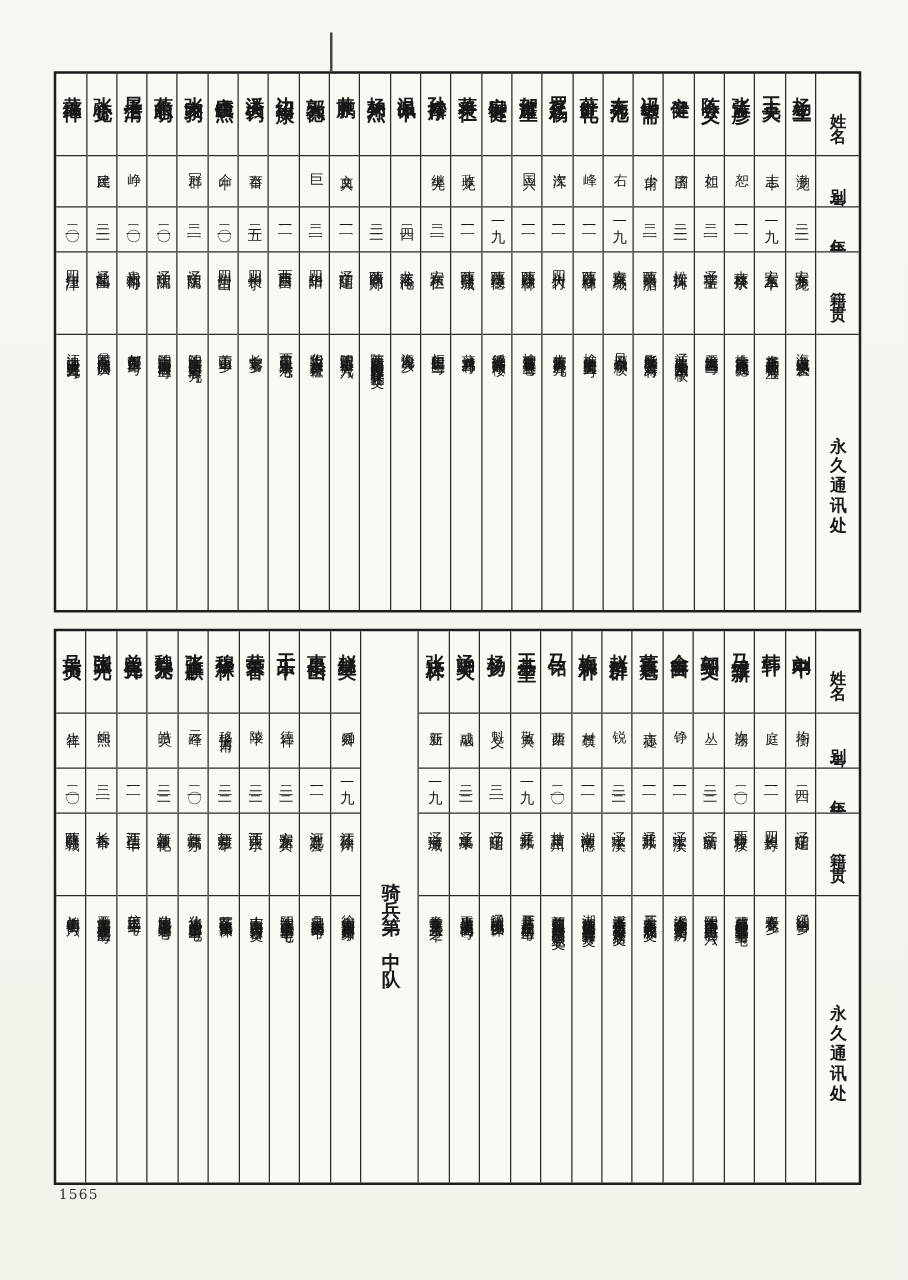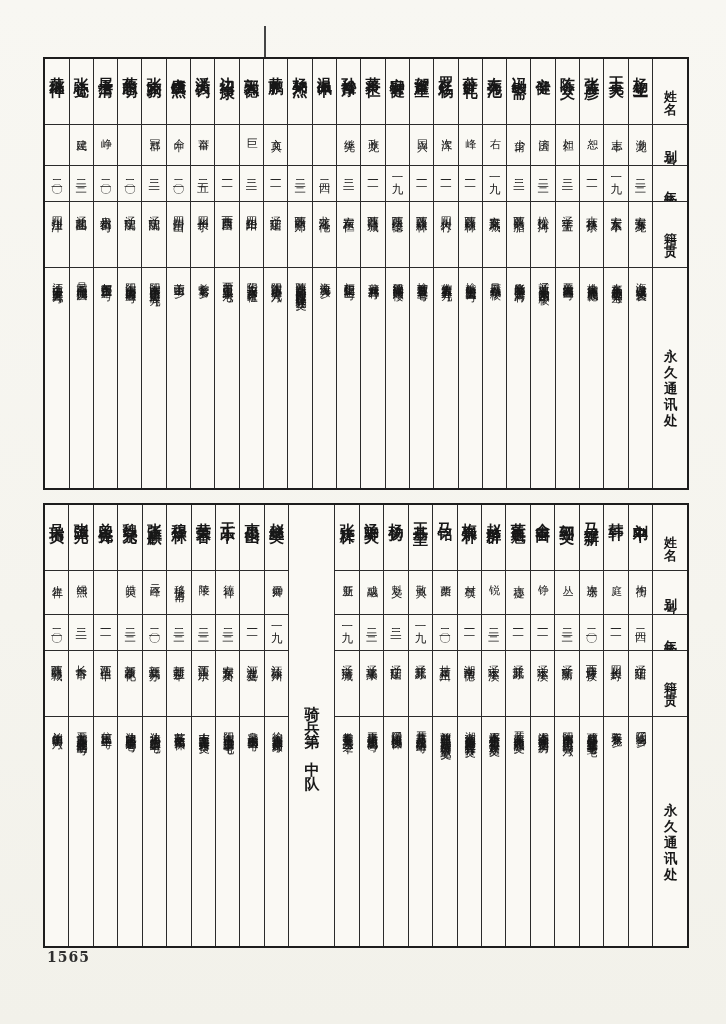--- a/index.html
+++ b/index.html
@@ -41,21 +41,21 @@
   .cell.address > span{font-size:11px;letter-spacing:1px;}
   .col.header .cell{align-items:center;}
   .col.header .cell > span{font-weight:700;font-size:13px;}
   .col.header .cell.name{padding:0;} .col.header .cell.name > span{letter-spacing:12px;}
   .col.header .cell.alias{padding:0;} .col.header .cell.alias > span{letter-spacing:5px;}
   .col.header .cell.age{padding:0;} .col.header .cell.age > span{letter-spacing:3px;}
   .col.header .cell.origin{padding:0;} .col.header .cell.origin > span{letter-spacing:12px;}
   .col.header .cell.address{padding:0;} .col.header .cell.address > span{font-size:13.5px;letter-spacing:16px;}
   .col.unit .cell{height:100%;border-bottom:none;align-items:center;padding-top:20px;}
   .col.unit .cell > span{font-size:15px;font-weight:700;letter-spacing:14px;}
-  .page-number{position:absolute;left:47px;top:949px;font-size:14px;letter-spacing:1px;color:#2e2e2e;font-family:"DejaVu Serif", serif;font-weight:bold;}
+  .page-number{position:absolute;left:47px;top:949px;font-size:11px;letter-spacing:1px;color:#2e2e2e;font-family:"DejaVu Serif", serif;}
 </style>
 </head>
 <body>
 
 <div class="page">
   <div class="fold-mark"></div>
 
   <div class="frame">
 
     <section class="roster top">

